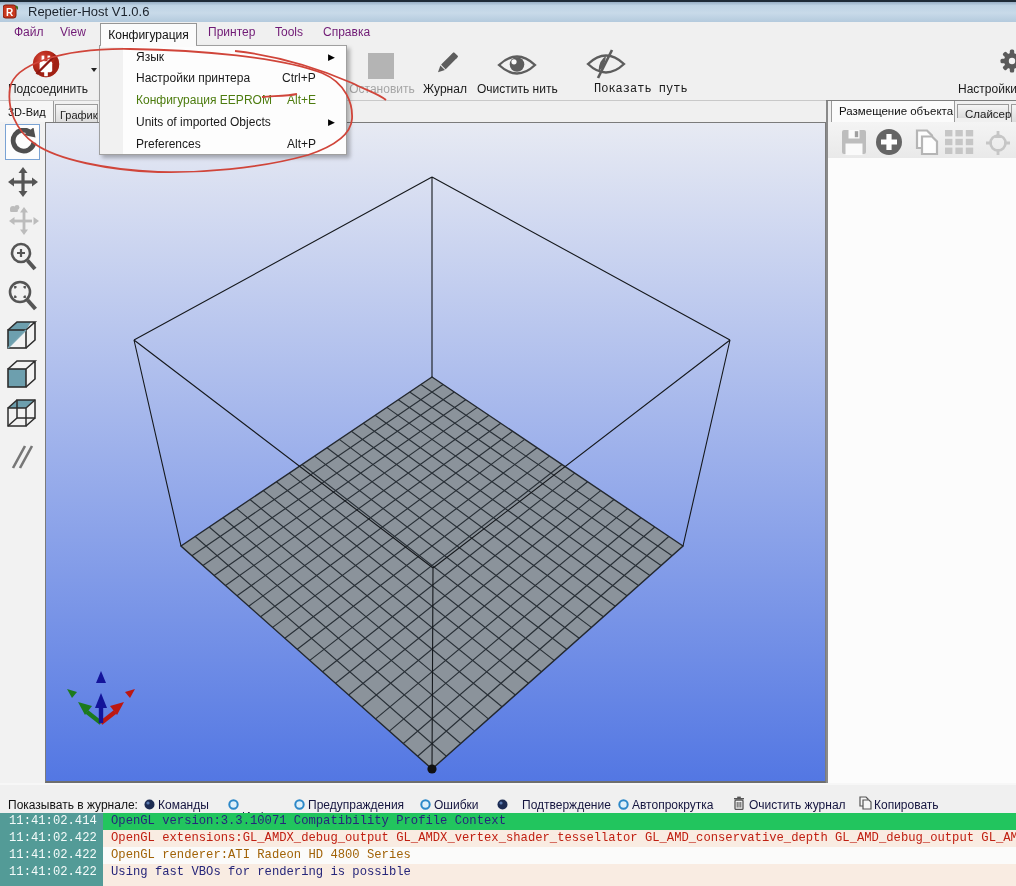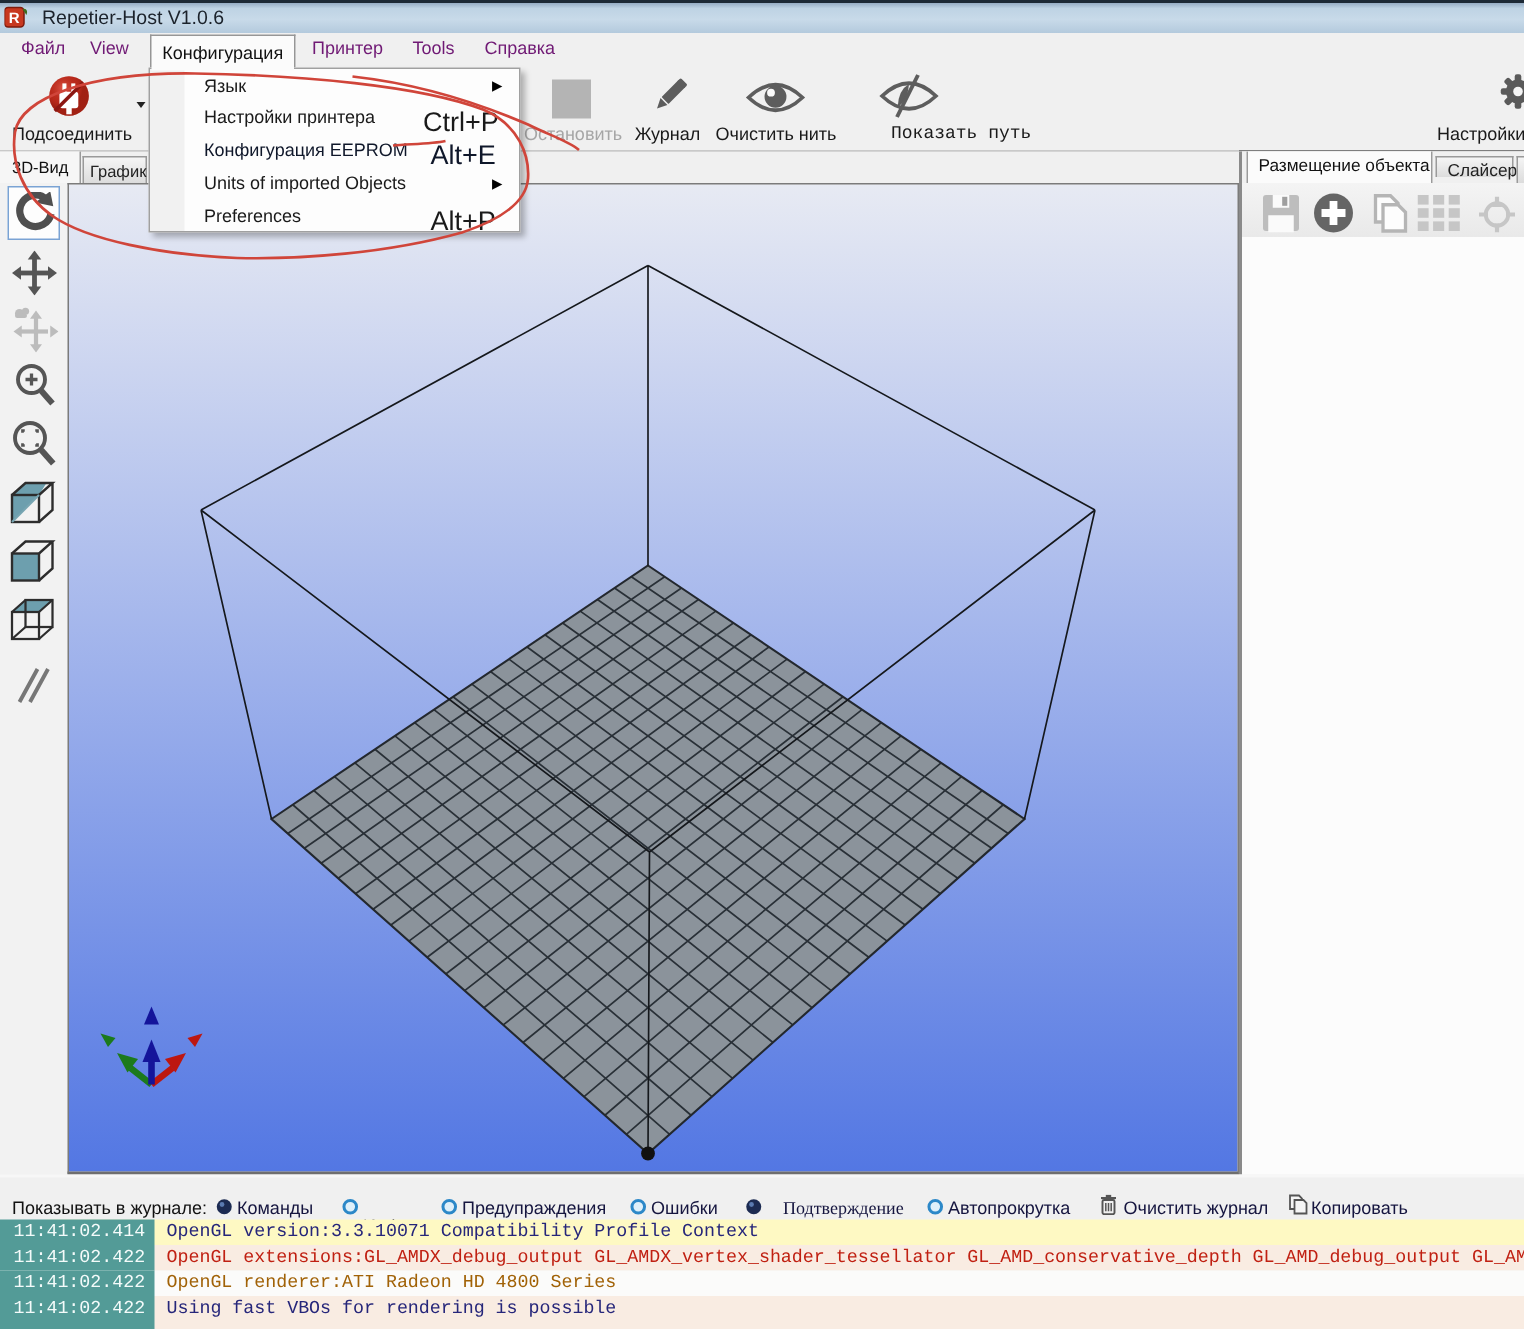--- a/index.html
+++ b/index.html
@@ -26,22 +26,22 @@
 .botsep{left:0;top:783px;width:1016px;height:4px;background:#f7f7f7;border-bottom:1px solid #aeaeae;}
 .logbar{left:0;top:785px;width:1016px;height:28px;background:#f0f0f0;font-size:12px;color:#14143c;}
 .logitem{top:798px;font-size:12px;color:#15153f;}
 .logrows{left:0;top:813px;width:1016px;height:73px;font-family:"Liberation Mono",monospace;font-size:12.2px;}
 .lrow{height:17px;line-height:17px;white-space:pre;overflow:hidden;}
 .tstamp{position:absolute;left:0;width:103px;height:17px;background:#539b97;color:#f4fbfa;padding-left:9px;}
 .ltext{position:absolute;left:103px;width:1011px;height:17px;padding-left:8px;}
 .menu{left:99px;top:45px;width:248px;height:110px;background:#fdfdfd;border:1px solid #a0a0a0;box-shadow:3px 3px 4px rgba(0,0,0,0.28);z-index:25;}
 .menu .gutter{position:absolute;left:0;top:0;width:23px;height:108px;background:#f1f1f1;}
 .menu .item{position:absolute;left:36px;font-size:12px;color:#1a1a1a;}
-.menu .sc{position:absolute;font-size:18px;color:#1a1a1a;text-align:right;}
-.menu .dis{color:#0f172a;}
+.menu .sc{position:absolute;font-size:12px;color:#1a1a1a;text-align:right;}
+.menu .dis{color:#4d7c0f;}
 .menu .arr{position:absolute;left:228px;font-size:9px;color:#000;}
 svg{position:absolute;}
 </style></head>
 <body>
 <div class="abs titlebar"></div>
 <svg class="abs" style="left:3px;top:4px" width="18" height="15" viewBox="0 0 18 15">
  <rect x="0" y="1" width="13" height="13" rx="2.5" fill="#c8381f" stroke="#7e1b0c" stroke-width="1"></rect>
  <path d="M12 2 C14.5 1 16 3.5 14.5 6 C13.5 4 12.5 3 12 2Z" fill="#3f6d1e"></path>
  <text x="6.5" y="11.5" font-size="10" font-weight="bold" fill="#fff" text-anchor="middle" font-family="Liberation Sans">R</text>
 </svg>
@@ -277,42 +277,42 @@
   </svg>
 <div class="abs logitem" style="left:308px;">Предупраждения</div>
 <svg class="abs" style="left:420px;top:799px;z-index:3" width="11" height="11">
     <circle cx="5.5" cy="5.5" r="4.2" fill="#dff0fa" stroke="#2c88c8" stroke-width="2"></circle>
   </svg>
 <div class="abs logitem" style="left:434px;">Ошибки</div>
 <svg class="abs" style="left:497px;top:799px;z-index:3" width="11" height="11">
     <circle cx="5.5" cy="5.5" r="5" fill="#1c2b52"></circle>
     <circle cx="4" cy="4" r="1.6" fill="#5a7ab0"></circle>
   </svg>
-<div class="abs logitem" style="left:522px;font-family:Liberation Serif, serif;">Подтверждение</div>
+<div class="abs logitem" style="left:522px;">Подтверждение</div>
 <svg class="abs" style="left:618px;top:799px;z-index:3" width="11" height="11">
     <circle cx="5.5" cy="5.5" r="4.2" fill="#dff0fa" stroke="#2c88c8" stroke-width="2"></circle>
   </svg>
 <div class="abs logitem" style="left:632px;">Автопрокрутка</div>
 <svg class="abs" style="left:733px;top:796px;z-index:3" width="12" height="14" viewBox="0 0 12 14">
  <rect x="2" y="4" width="8" height="9.4" rx="1" fill="none" stroke="#555" stroke-width="1.3"></rect>
  <rect x="1" y="2" width="10" height="1.4" fill="#555"></rect>
     <rect x="4.2" y="0.6" width="3.6" height="1.6" fill="#555"></rect>
  <path d="M4.2 6 L4.2 11.5 M6 6 L6 11.5 M7.8 6 L7.8 11.5" stroke="#555" stroke-width="1"></path>
 </svg>
 <div class="abs logitem" style="left:749px;">Очистить журнал</div>
 <svg class="abs" style="left:858px;top:796px;z-index:3" width="14" height="14" viewBox="0 0 14 14">
  <g fill="#f6f6f6" stroke="#555" stroke-width="1.2">
   <path d="M2 1 L8 1 L10 3 L10 10 L2 10Z"></path>
   <path d="M5 4 L11 4 L13 6 L13 13 L5 13Z"></path>
  </g>
 </svg>
 <div class="abs logitem" style="left:874px;">Копировать</div>
 
 <div class="abs logrows">
- <div class="lrow" style="background:#fef9c3;margin-left:31px;"><span class="tstamp">11:41:02.414</span><span class="ltext" style="color:#26267a;">OpenGL version:3.3.10071 Compatibility Profile Context</span></div>
+ <div class="lrow" style="background:#22c55e;margin-left:31px;"><span class="tstamp">11:41:02.414</span><span class="ltext" style="color:#26267a;">OpenGL version:3.3.10071 Compatibility Profile Context</span></div>
  <div class="lrow" style="background:#f9ece2;"><span class="tstamp">11:41:02.422</span><span class="ltext" style="color:#c02012;">OpenGL extensions:GL_AMDX_debug_output GL_AMDX_vertex_shader_tessellator GL_AMD_conservative_depth GL_AMD_debug_output GL_AMD_d</span></div>
  <div class="lrow" style="background:#fbfbfa;"><span class="tstamp">11:41:02.422</span><span class="ltext" style="color:#a16207;">OpenGL renderer:ATI Radeon HD 4800 Series</span></div>
  <div class="lrow" style="background:#f9ece2;height:22px;"><span class="tstamp" style="height:22px;">11:41:02.422</span><span class="ltext" style="color:#26267a;height:22px;">Using fast VBOs for rendering is possible</span></div>
 </div>
 
 <div class="abs" style="left:101px;top:44px;width:95px;height:3px;background:#fbfbfb;z-index:26;"></div>
 <div class="abs menu">
  <div class="gutter"></div>
  <div class="item" style="top:4px;">Язык</div>
     <div class="arr" style="top:6px;">▶</div>

